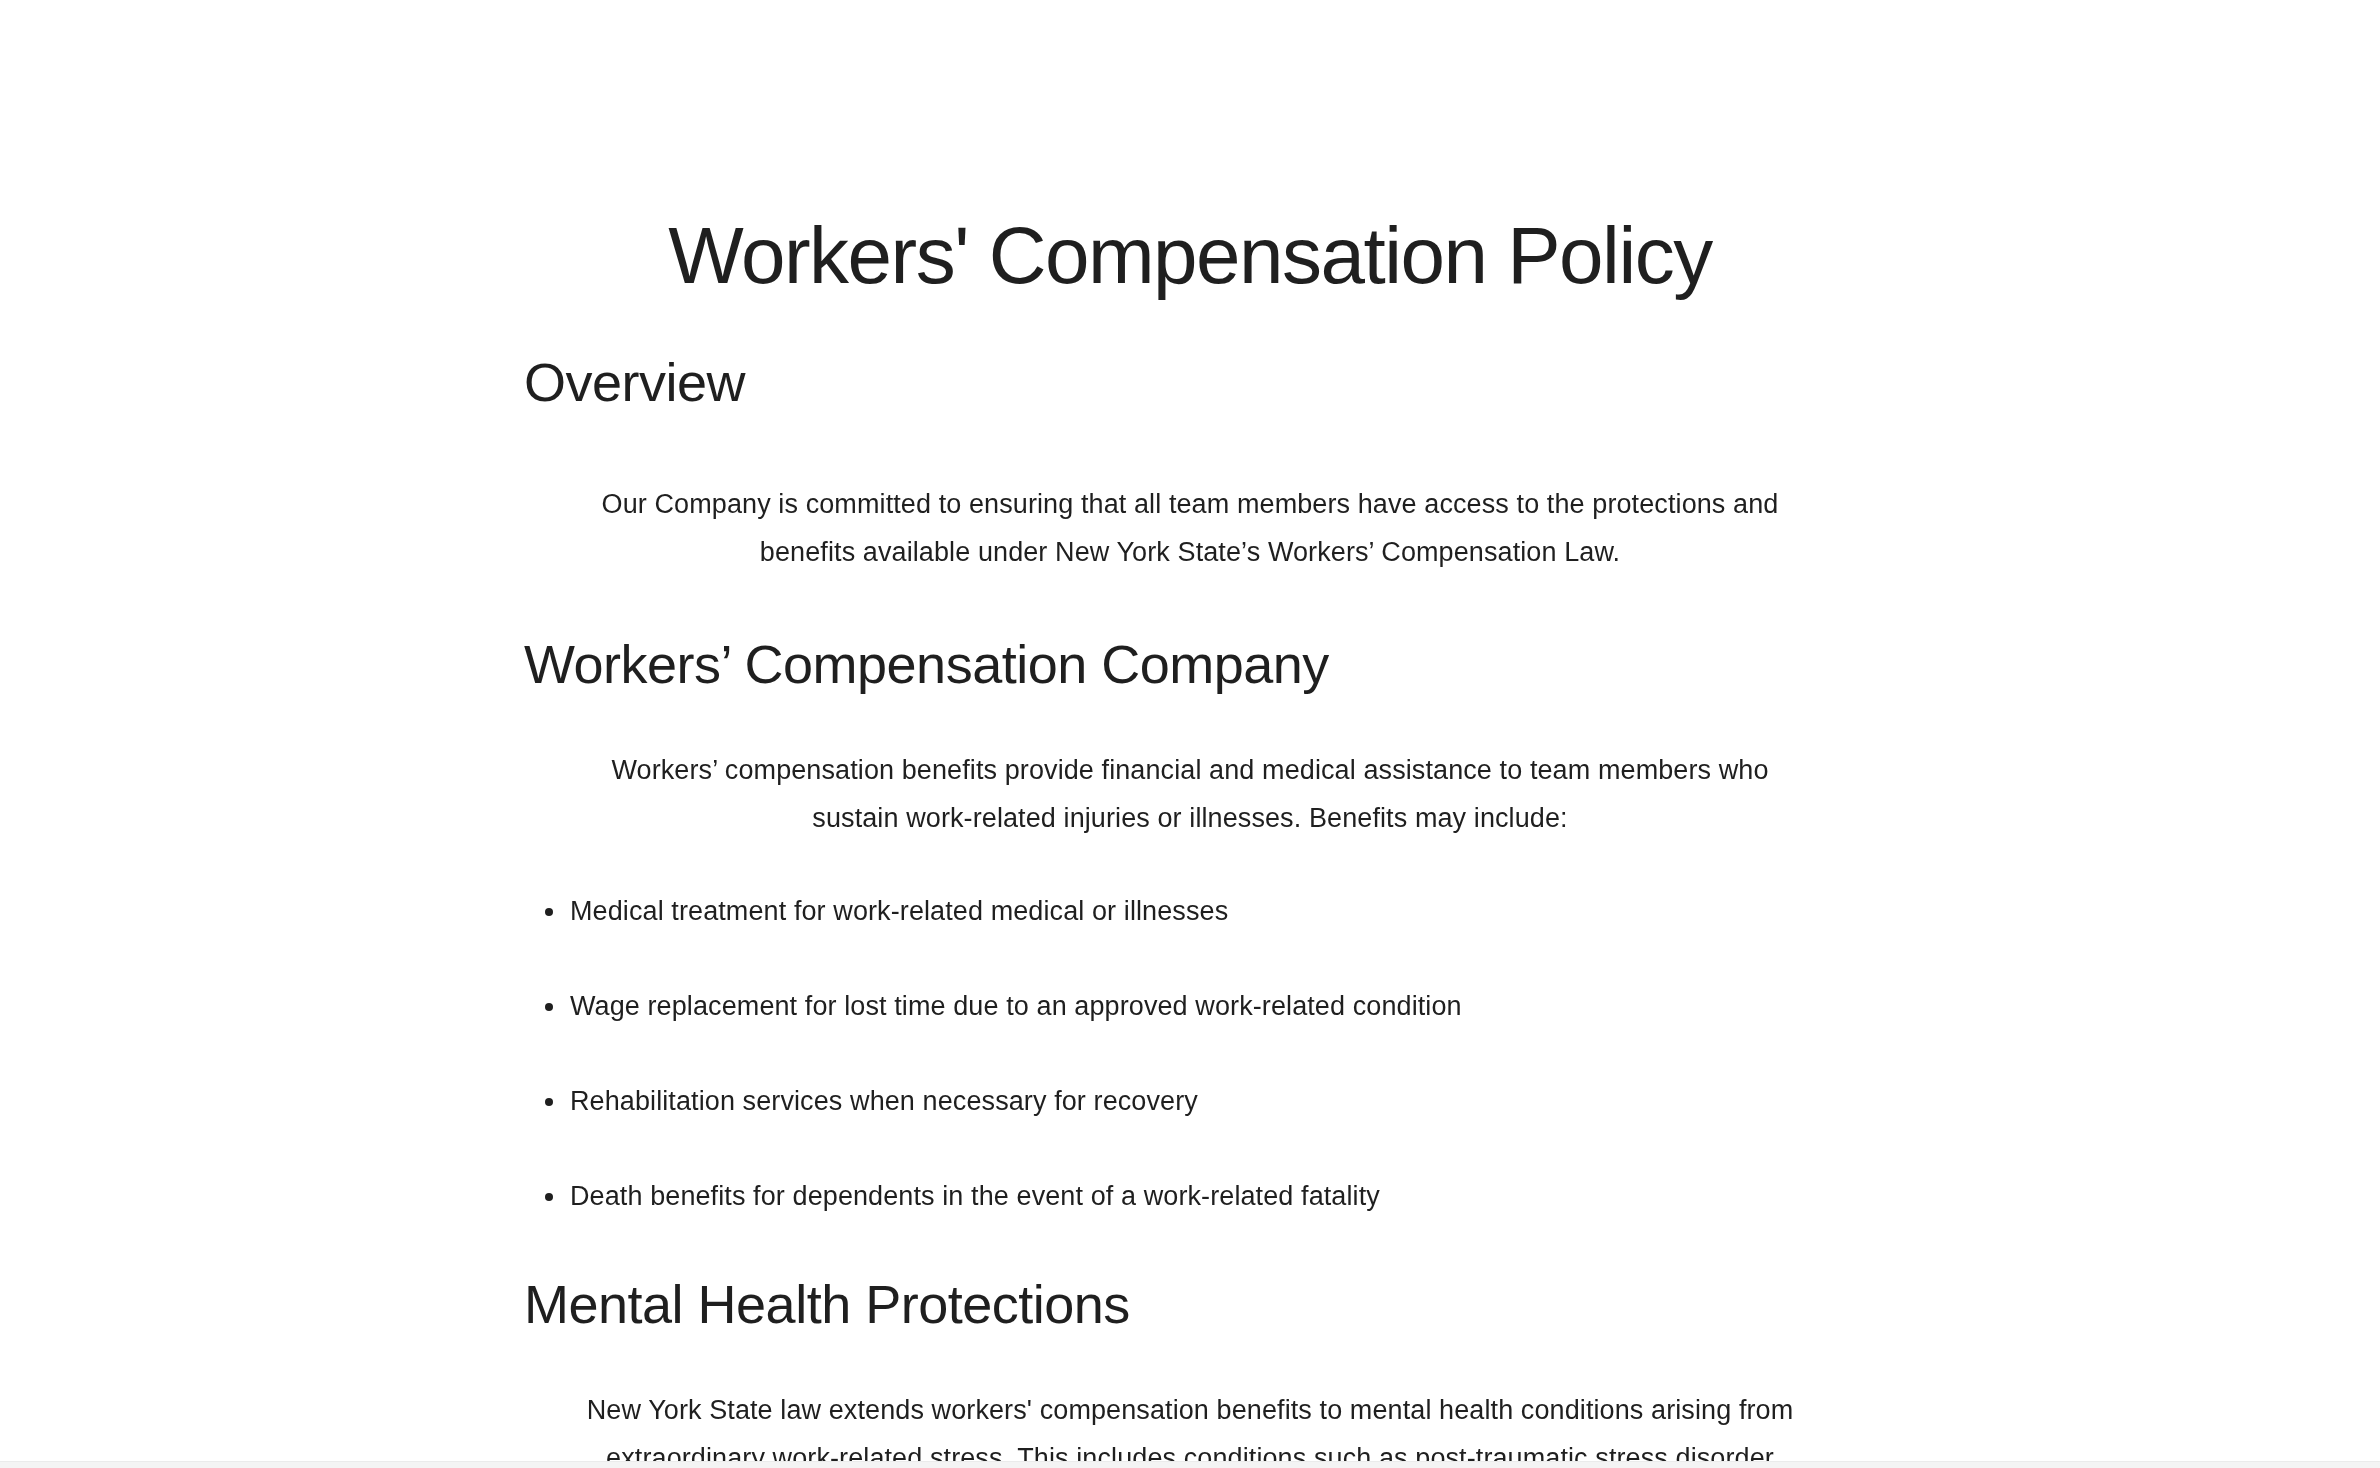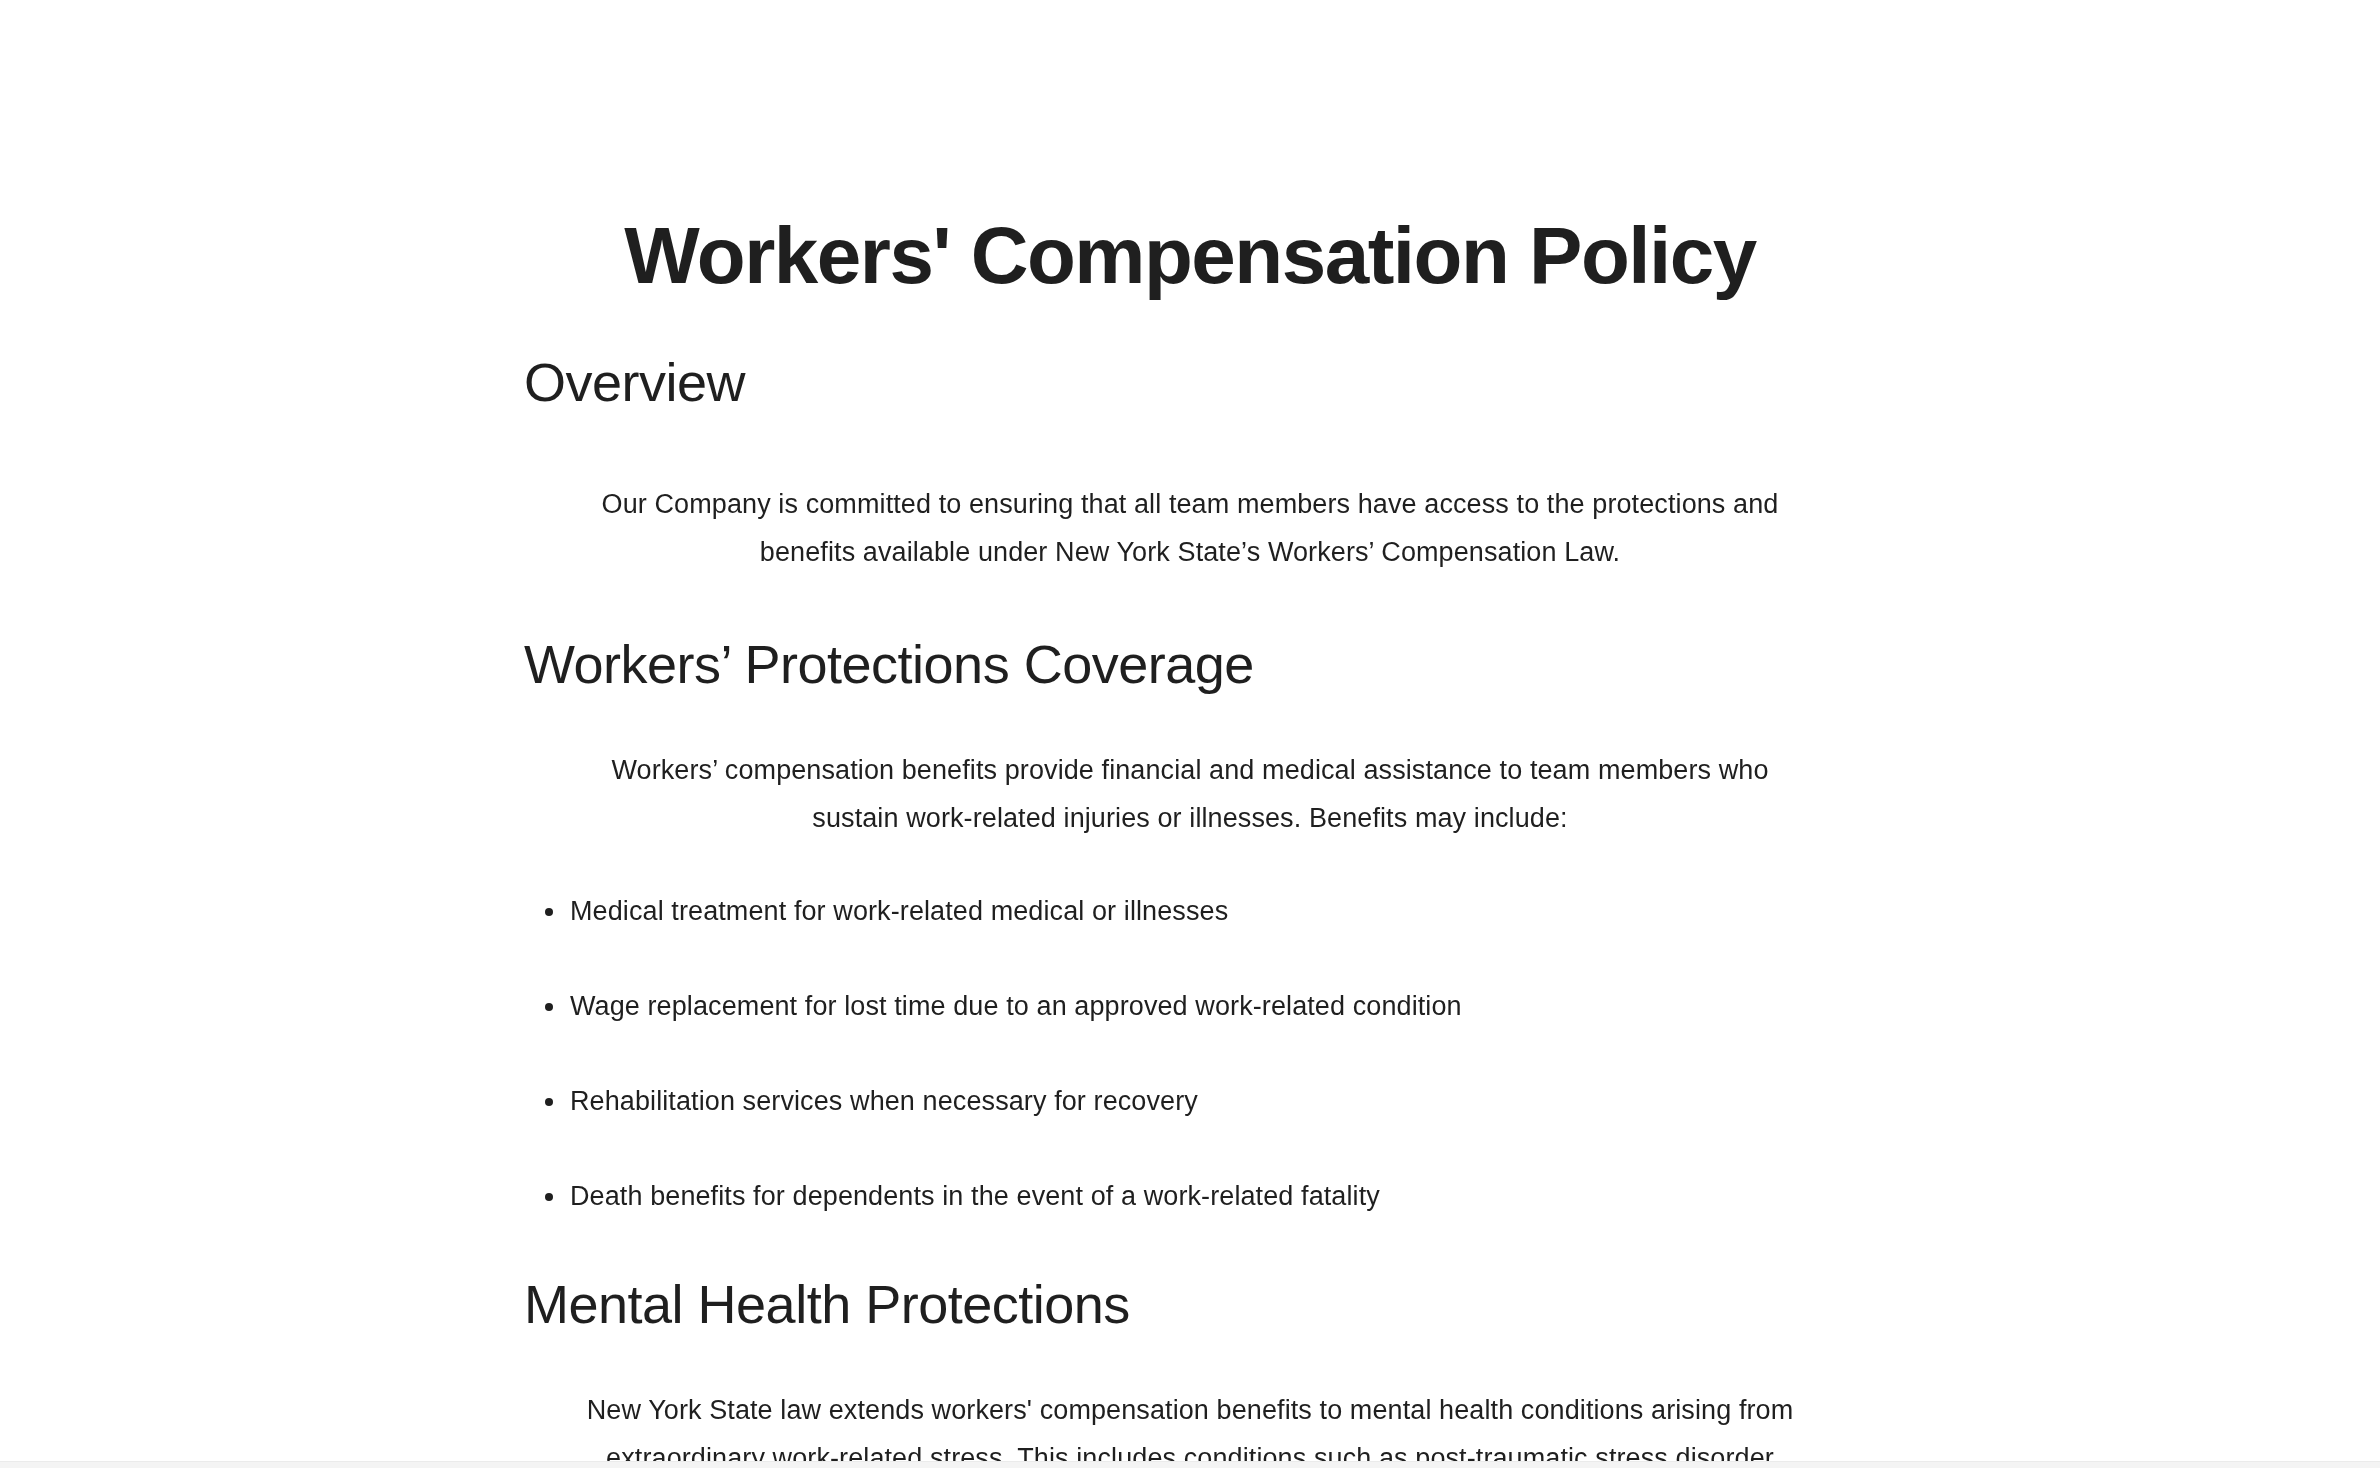--- a/index.html
+++ b/index.html
@@ -14,21 +14,21 @@
   }
   .page {
     width: 1332px;
     margin: 0 auto;
     position: relative;
   }
   .doc-title {
     margin: 208px 0 0 0;
     font-size: 80px;
     line-height: 96px;
-    font-weight: 700;
+    font-weight: 400;
     letter-spacing: -1.5px;
     text-align: center;
     white-space: nowrap;
   }
   .section-heading {
     font-size: 54px;
     line-height: 64px;
     font-weight: 400;
     letter-spacing: -0.5px;
     text-align: left;
@@ -78,21 +78,21 @@
 
 <div class="page">
 
   <h1 class="doc-title">Workers' Compensation Policy</h1>
 
   <h2 class="section-heading h-overview">Overview</h2>
 
   <p class="body-text p-overview">Our Company is committed to ensuring that all team members have access to the protections and
 benefits available under New York State’s Workers’ Compensation Law.</p>
 
-  <h2 class="section-heading h-coverage">Workers’ Protections Coverage</h2>
+  <h2 class="section-heading h-coverage">Workers’ Compensation Company</h2>
 
   <p class="body-text p-coverage">Workers’ compensation benefits provide financial and medical assistance to team members who
 sustain work-related injuries or illnesses. Benefits may include:</p>
 
   <ul class="benefits">
     <li>Medical treatment for work-related medical or illnesses</li>
     <li>Wage replacement for lost time due to an approved work-related condition</li>
     <li>Rehabilitation services when necessary for recovery</li>
     <li>Death benefits for dependents in the event of a work-related fatality</li>
   </ul>

